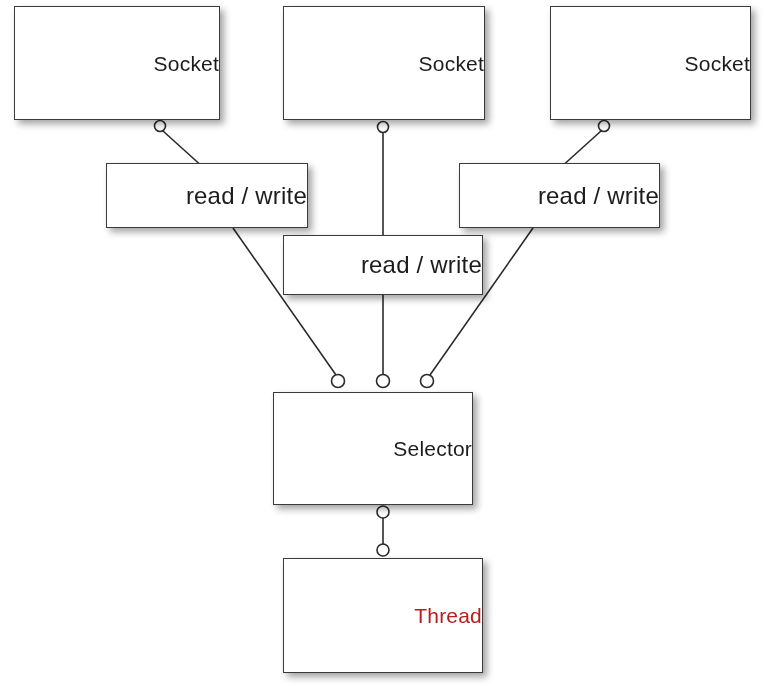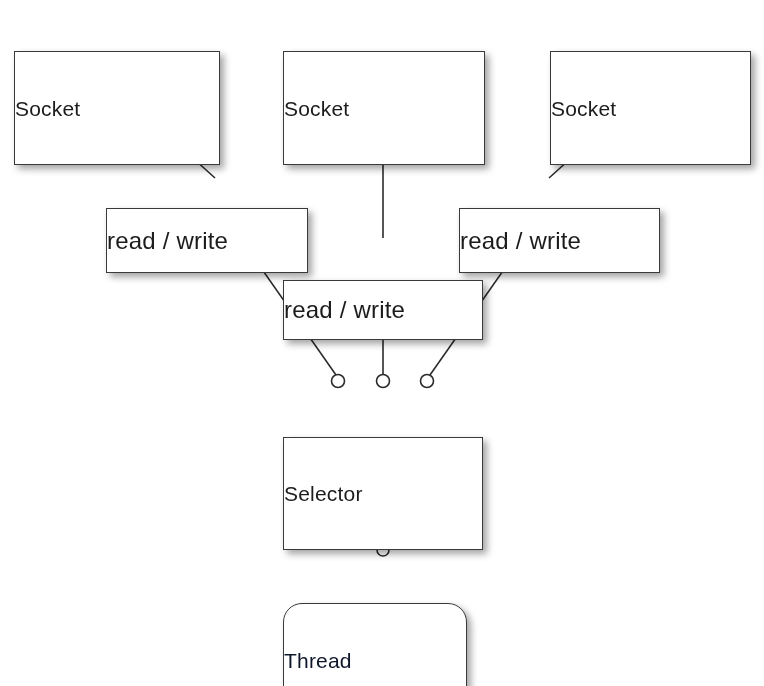--- a/index.html
+++ b/index.html
@@ -26,27 +26,26 @@
     height: 686px;
     pointer-events: none;
   }
   .node {
     position: absolute;
     box-sizing: border-box;
     background: #ffffff;
     border: 1.6px solid #3a3a3a;
     display: flex;
     align-items: center;
-    justify-content: flex-start;
+    justify-content: flex-end;
     color: #1c1c1c;
     font-size: 21px;
     letter-spacing: 0.2px;
     box-shadow: 4px 4px 7px rgba(0,0,0,0.36);
     z-index: 3;
-    margin-top: 45px;
   }
   .node.rw {
     font-size: 24px;
     z-index: 4;
   }
   .node-label {
     display: block;
     line-height: 1;
     white-space: nowrap;
   }
@@ -90,21 +89,21 @@
       </div>
       <div class="node rw" style="left: 106px; top: 163px; width: 202px; height: 65px; background: rgb(255, 255, 255); border-color: rgb(58, 58, 58); color: rgb(28, 28, 28);">
         <span class="node-label">read / write</span>
       </div>
       <div class="node rw" style="left: 459px; top: 163px; width: 201px; height: 65px; background: rgb(255, 255, 255); border-color: rgb(58, 58, 58); color: rgb(28, 28, 28);">
         <span class="node-label">read / write</span>
       </div>
       <div class="node rw" style="left: 283px; top: 235px; width: 200px; height: 60px; background: rgb(255, 255, 255); border-color: rgb(58, 58, 58); color: rgb(28, 28, 28);">
         <span class="node-label">read / write</span>
       </div>
-      <div class="node" style="left: 283px; top: 392px; width: 200px; height: 113px; background: rgb(255, 255, 255); border-color: rgb(58, 58, 58); color: rgb(28, 28, 28);">
+      <div class="node" style="left: 273px; top: 392px; width: 200px; height: 113px; background: rgb(255, 255, 255); border-color: rgb(58, 58, 58); color: rgb(28, 28, 28);">
         <span class="node-label">Selector</span>
       </div>
-      <div class="node" style="left: 283px; top: 558px; width: 184px; height: 115px; background: rgb(255, 255, 255); border-color: rgb(58, 58, 58); color: #0f172a; border-radius: 19px;">
+      <div class="node" style="left: 283px; top: 558px; width: 200px; height: 115px; background: rgb(255, 255, 255); border-color: rgb(58, 58, 58); color: #b91c1c;">
         <span class="node-label">Thread</span>
       </div>
     </div>
 
 </div>
 
 </body></html>

